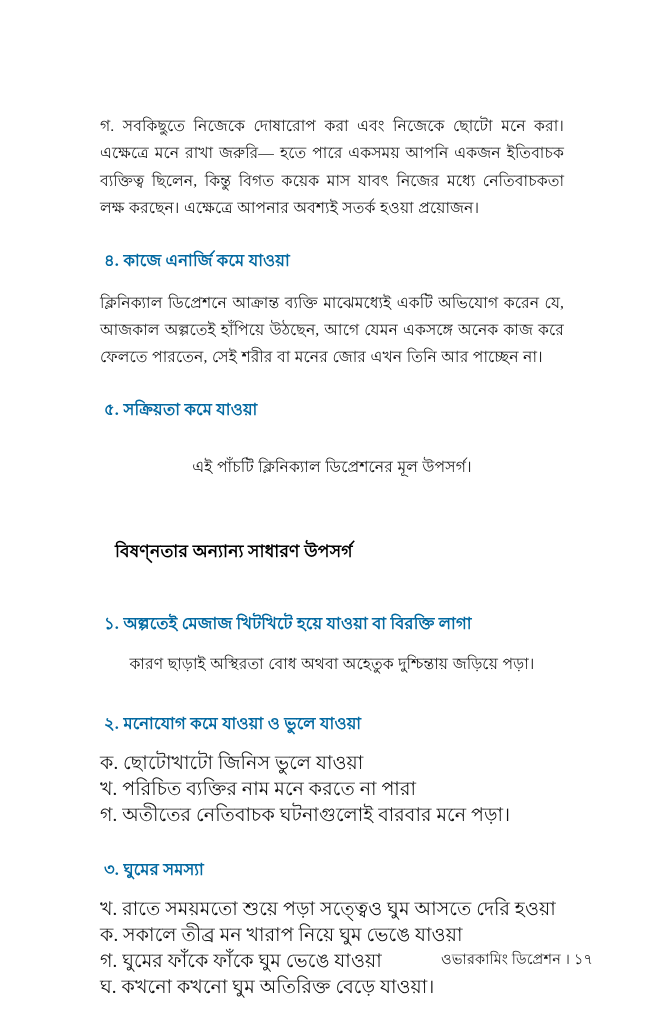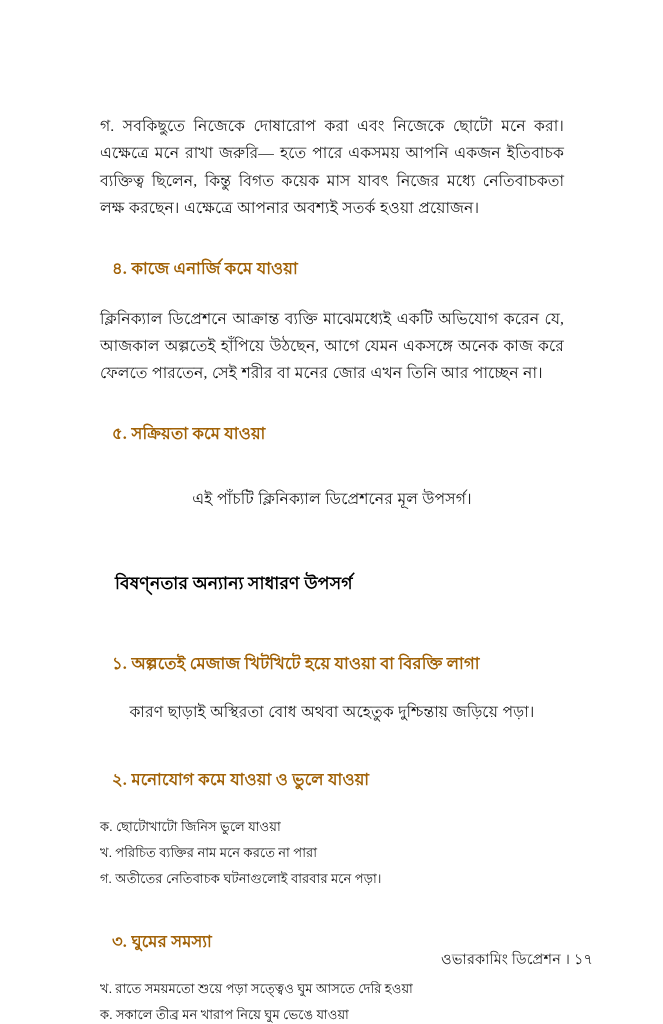--- a/index.html
+++ b/index.html
@@ -46,37 +46,37 @@
   }
   .para.last-left {
     text-align: center;
   }
 
   
   .heading-num {
     font-size: 16.4px;
     line-height: 24px;
     font-weight: bold;
-    margin: 12px;
-    color: #a16207;
+    margin: 4px;
+    color: #0369a1;
     letter-spacing: 0.2px;
   }
   
   .section-title {
     font-size: 17.2px;
     line-height: 26px;
     font-weight: bold;
     margin: 15px;
     color: #000000;
     letter-spacing: 0.2px;
   }
 
   
   .sub-item {
-    font-size: 13px;
+    font-size: 19px;
     line-height: 26px;
     margin: 0;
     color: #151515;
     text-align: left;
     letter-spacing: 0.1px;
   }
 
   
   .gap-para-to-heading { height: 23px; }
   .gap-heading-to-para { height: 12px; }

